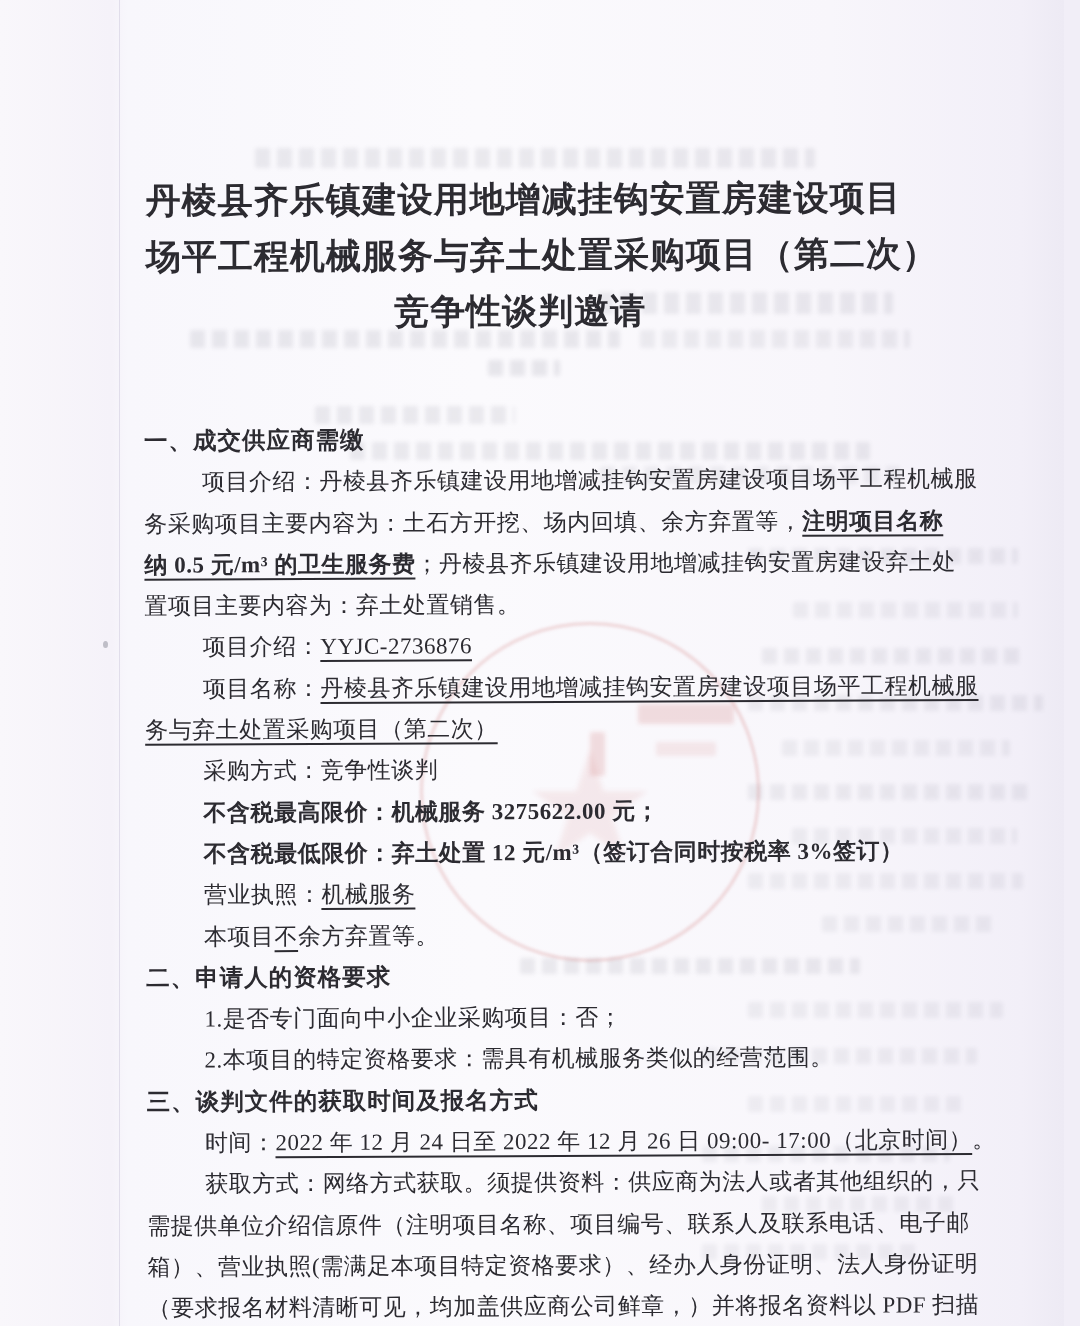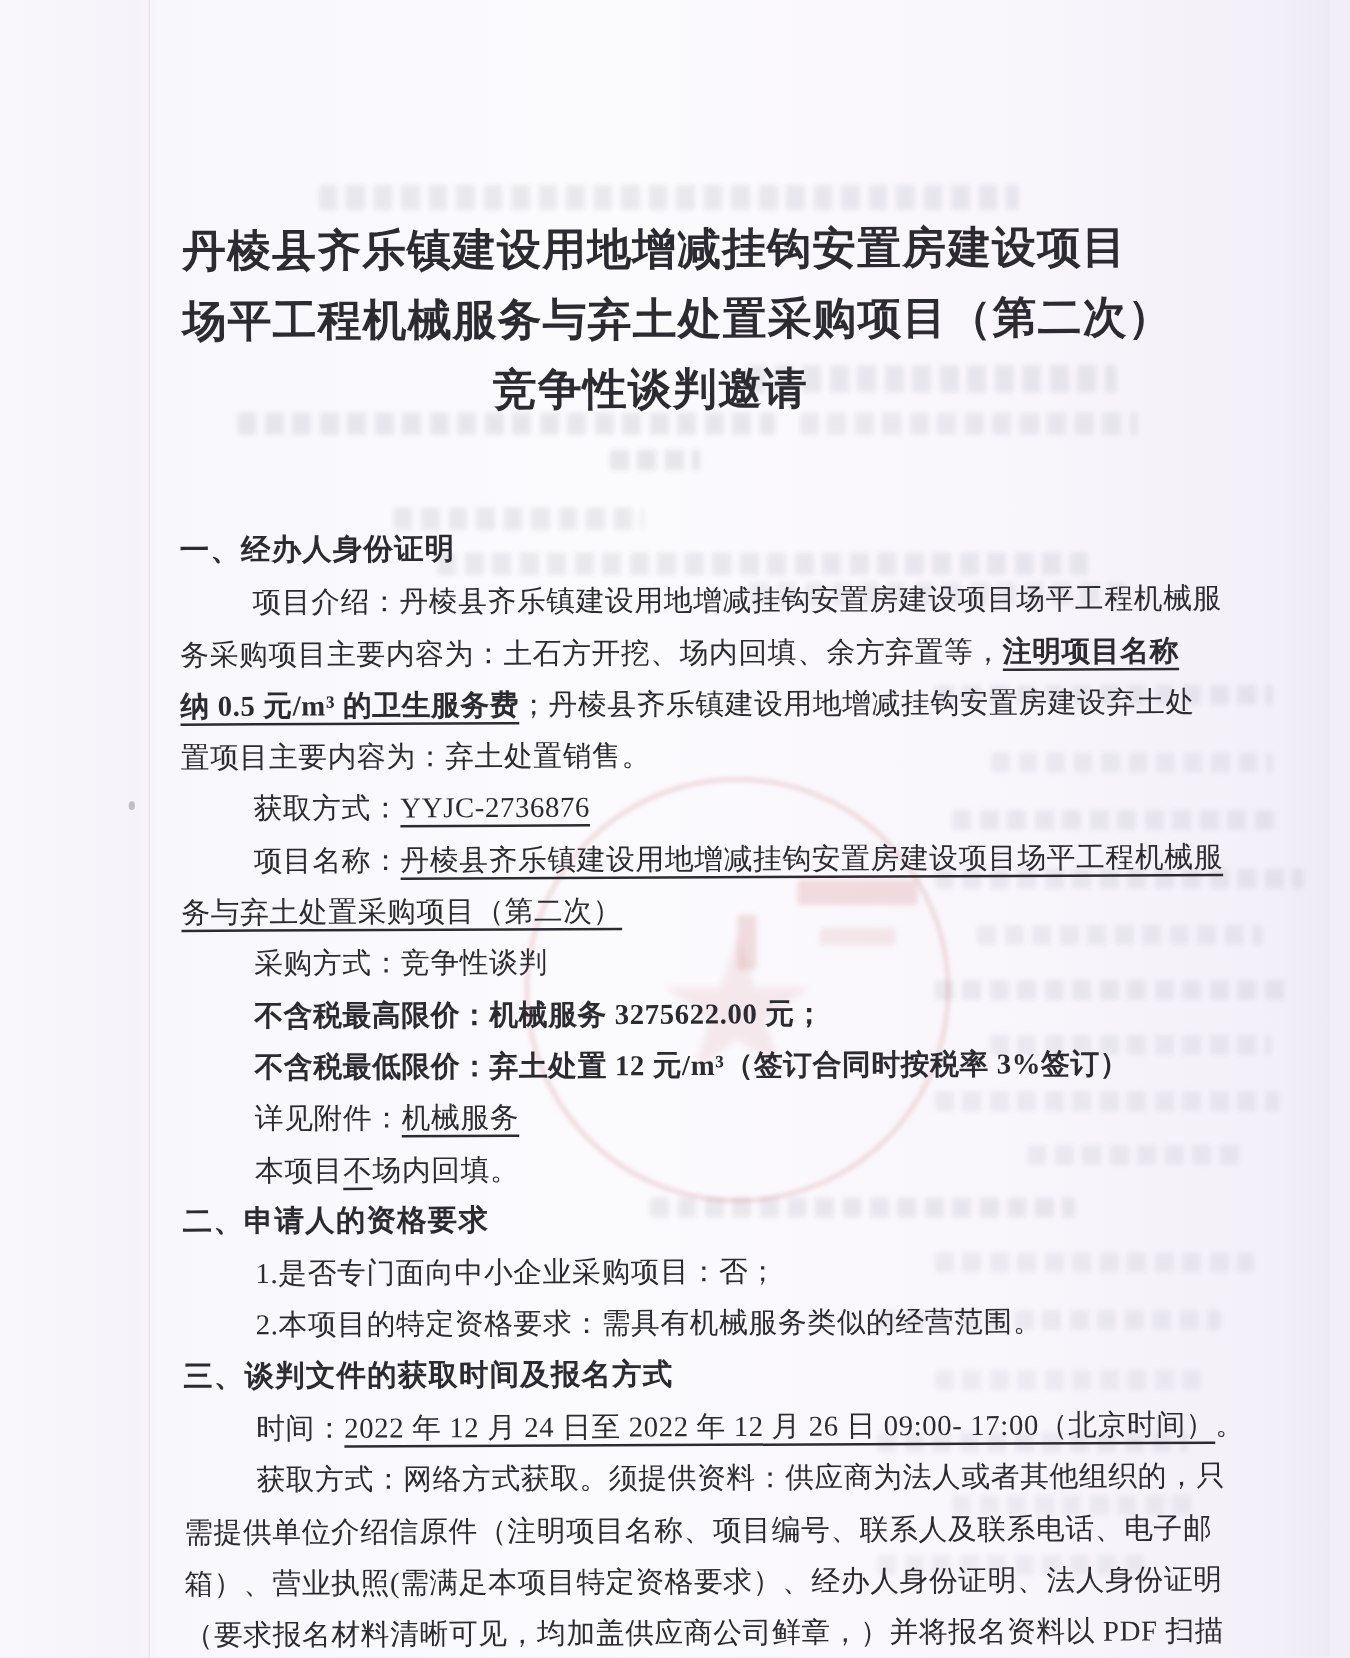--- a/index.html
+++ b/index.html
@@ -123,33 +123,33 @@
     <div class="stamp-mark m3"></div>
   </div>
 
   <div class="content">
     <div class="title-block">
       <div class="title-line">丹棱县齐乐镇建设用地增减挂钩安置房建设项目</div>
       <div class="title-line">场平工程机械服务与弃土处置采购项目（第二次）</div>
       <div class="title-line">竞争性谈判邀请</div>
     </div>
     <div class="body-block" id="body-lines">
-        <div class="line heading"><span>一、经办人身份证明</span></div>
+        <div class="line heading"><span>一、成交供应商需缴</span></div>
         <div class="line indent"><span>项目介绍：丹棱县齐乐镇建设用地增减挂钩安置房建设项目场平工程机械服</span></div>
         <div class="line"><span>务采购项目主要内容为：土石方开挖、场内回填、余方弃置等，</span><span class="b u">注明项目名称</span></div>
         <div class="line"><span class="b u">纳 0.5 元/m³ 的卫生服务费</span><span>；丹棱县齐乐镇建设用地增减挂钩安置房建设弃土处</span></div>
         <div class="line"><span>置项目主要内容为：弃土处置销售。</span></div>
-        <div class="line indent"><span>获取方式：</span><span class="u">YYJC-2736876</span></div>
+        <div class="line indent"><span>项目介绍：</span><span class="u">YYJC-2736876</span></div>
         <div class="line indent"><span>项目名称：</span><span class="u">丹棱县齐乐镇建设用地增减挂钩安置房建设项目场平工程机械服</span></div>
         <div class="line"><span class="u">务与弃土处置采购项目（第二次）</span></div>
         <div class="line indent"><span>采购方式：竞争性谈判</span></div>
         <div class="line indent"><span class="b">不含税最高限价：机械服务 3275622.00 元；</span></div>
         <div class="line indent"><span class="b">不含税最低限价：弃土处置 12 元/m³（签订合同时按税率 3%签订）</span></div>
-        <div class="line indent"><span>详见附件：</span><span class="u">机械服务</span></div>
-        <div class="line indent"><span>本项目</span><span class="u">不</span><span>场内回填。</span></div>
+        <div class="line indent"><span>营业执照：</span><span class="u">机械服务</span></div>
+        <div class="line indent"><span>本项目</span><span class="u">不</span><span>余方弃置等。</span></div>
         <div class="line heading"><span>二、申请人的资格要求</span></div>
         <div class="line indent"><span>1.是否专门面向中小企业采购项目：否；</span></div>
         <div class="line indent"><span>2.本项目的特定资格要求：需具有机械服务类似的经营范围。</span></div>
         <div class="line heading"><span>三、谈判文件的获取时间及报名方式</span></div>
         <div class="line indent"><span>时间：</span><span class="u">2022 年 12 月 24 日至 2022 年 12 月 26 日 09:00- 17:00（北京时间）</span><span>。</span></div>
         <div class="line indent"><span>获取方式：网络方式获取。须提供资料：供应商为法人或者其他组织的，只</span></div>
         <div class="line"><span>需提供单位介绍信原件（注明项目名称、项目编号、联系人及联系电话、电子邮</span></div>
         <div class="line"><span>箱）、营业执照(需满足本项目特定资格要求）、经办人身份证明、法人身份证明</span></div>
         <div class="line"><span>（要求报名材料清晰可见，均加盖供应商公司鲜章，）并将报名资料以 PDF 扫描</span></div>
       </div>

